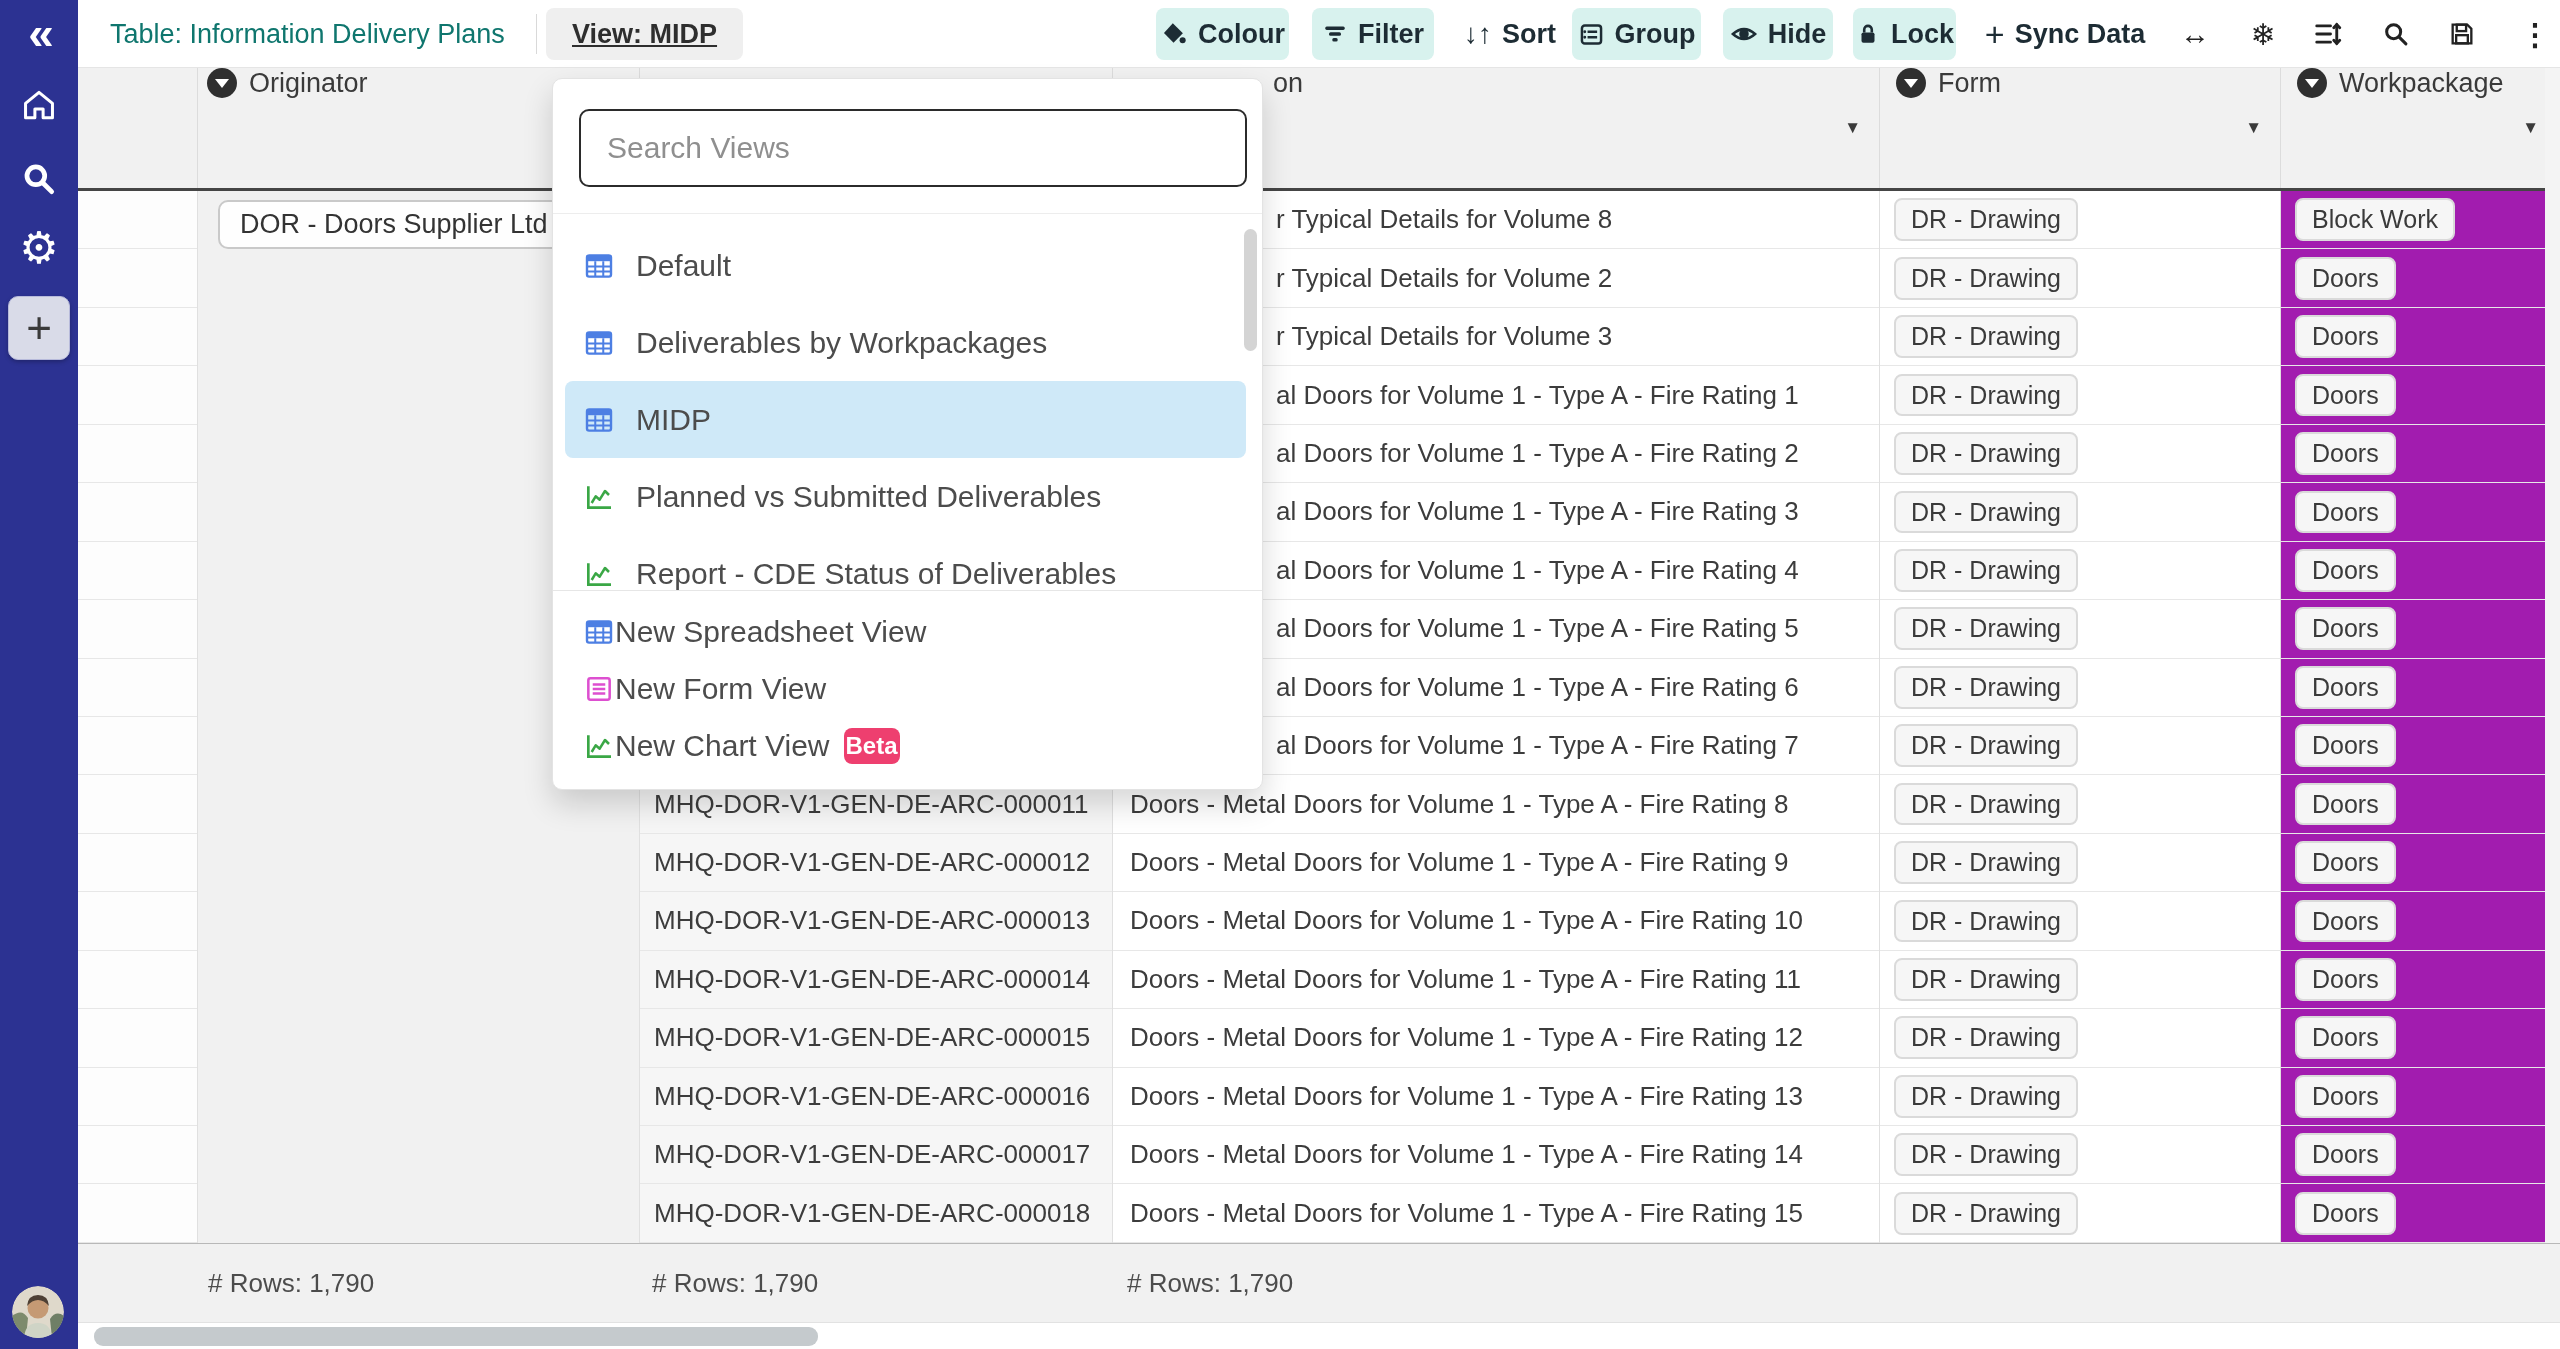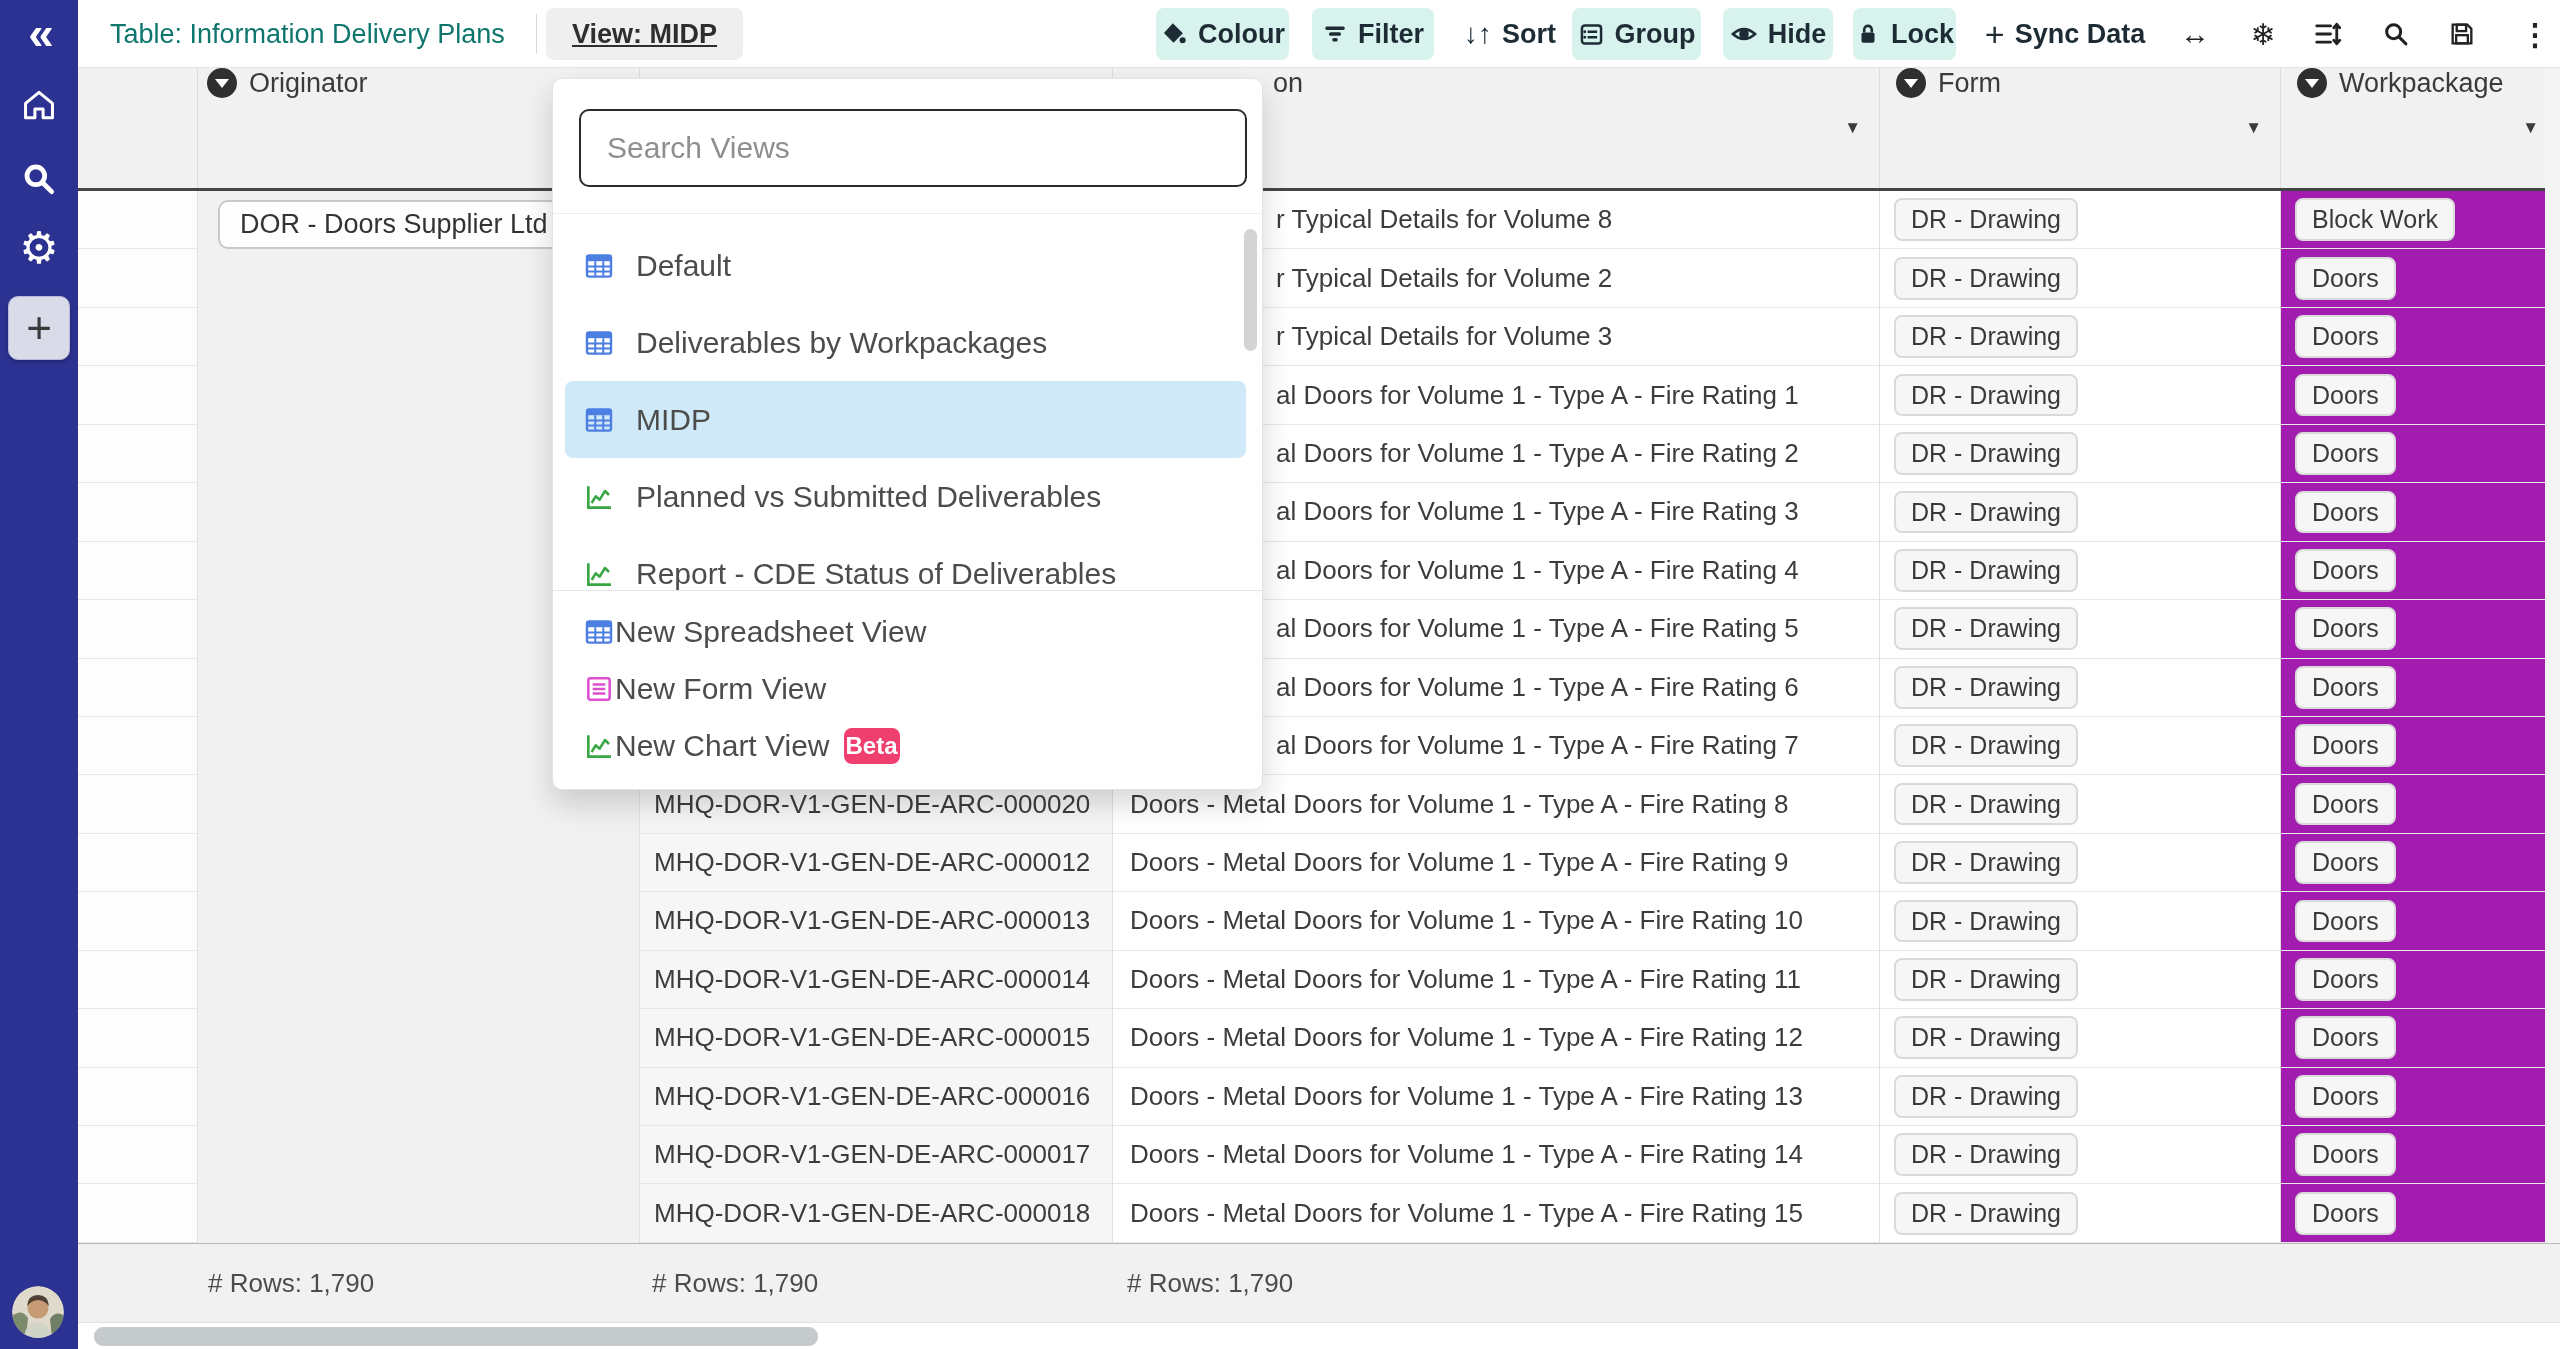--- a/index.html
+++ b/index.html
@@ -272,21 +272,21 @@
         <div class="cell"></div>
         <div class="cell"></div>
         <div class="cell"></div>
         <div class="cell"></div>
         <div class="cell"></div>
         <div class="cell"></div>
         <div class="cell"></div>
         <div class="cell"></div>
         <div class="cell"></div>
         <div class="cell"></div>
-        <div class="cell">MHQ-DOR-V1-GEN-DE-ARC-000020</div>
+        <div class="cell">MHQ-DOR-V1-GEN-DE-ARC-000011</div>
         <div class="cell">MHQ-DOR-V1-GEN-DE-ARC-000012</div>
         <div class="cell">MHQ-DOR-V1-GEN-DE-ARC-000013</div>
         <div class="cell">MHQ-DOR-V1-GEN-DE-ARC-000014</div>
         <div class="cell">MHQ-DOR-V1-GEN-DE-ARC-000015</div>
         <div class="cell">MHQ-DOR-V1-GEN-DE-ARC-000016</div>
         <div class="cell">MHQ-DOR-V1-GEN-DE-ARC-000017</div>
         <div class="cell">MHQ-DOR-V1-GEN-DE-ARC-000018</div>
       </div>
     <div class="colstrip" id="col-desc">
         <div class="cell peek">r Typical Details for Volume 8</div>

